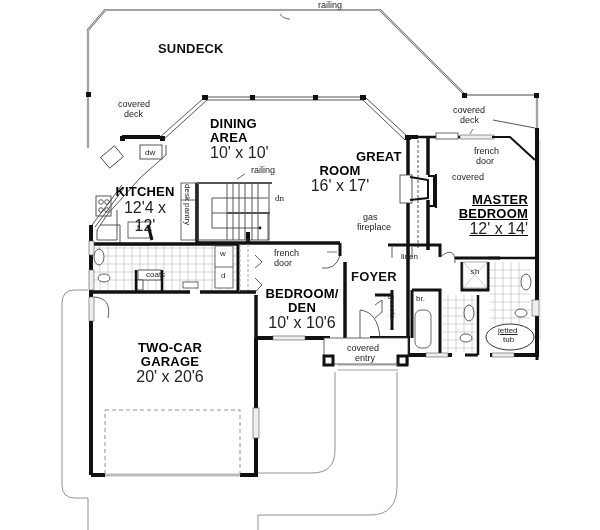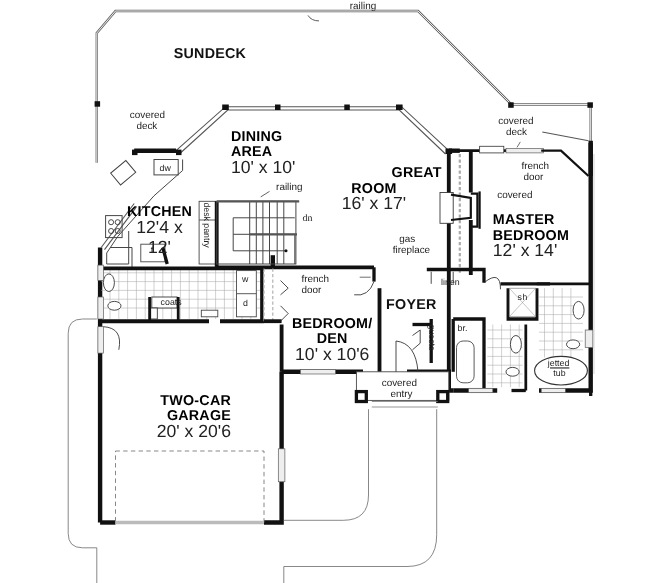--- a/index.html
+++ b/index.html
@@ -212,35 +212,35 @@
   <div class="room" style="line-height:1.05;margin-left:46px;">GREAT</div>
   <div class="room" style="line-height:1.05;">ROOM</div>
   <div class="dim">16' x 17'</div>
 </div>
 
 <div style="position:absolute;left:113px;top:184px;width:64px;text-align:center;">
   <div class="room">KITCHEN</div>
   <div class="dim">12'4 x 12'</div>
 </div>
 
-<div style="position:absolute;left:448px;top:193px;width:80px;text-align:left;">
+<div style="position:absolute;left:448px;top:193px;width:80px;text-align:right;text-decoration:underline;">
   <div class="room" style="line-height:1.05;">MASTER</div>
   <div class="room" style="line-height:1.05;">BEDROOM</div>
   <div class="dim">12' x 14'</div>
 </div>
 
 <div style="position:absolute;left:262px;top:287px;width:80px;text-align:center;">
   <div class="room" style="line-height:1.05;">BEDROOM/</div>
   <div class="room" style="line-height:1.05;">DEN</div>
   <div class="dim">10' x 10'6</div>
 </div>
 
 <div class="lbl room" style="left:351px;top:270px;">FOYER</div>
 
-<div style="position:absolute;left:130px;top:357px;width:80px;text-align:right;">
+<div style="position:absolute;left:130px;top:341px;width:80px;text-align:center;">
   <div class="room" style="line-height:1.05;">TWO-CAR</div>
   <div class="room" style="line-height:1.05;">GARAGE</div>
   <div class="dim">20' x 20'6</div>
 </div>
 
 <div class="lbl note" style="left:474px;top:147px;">french</div>
 <div class="lbl note" style="left:476px;top:157px;">door</div>
 <div class="lbl note" style="left:452px;top:173px;">covered</div>
 <div class="lbl note" style="left:363px;top:213px;">gas</div>
 <div class="lbl note" style="left:357px;top:223px;">fireplace</div>

